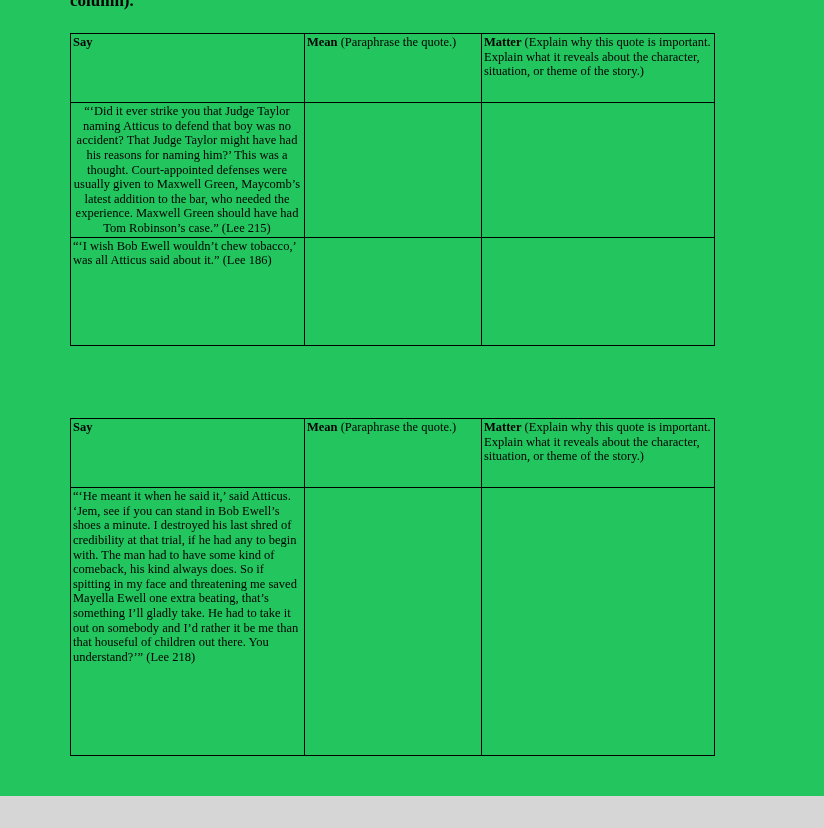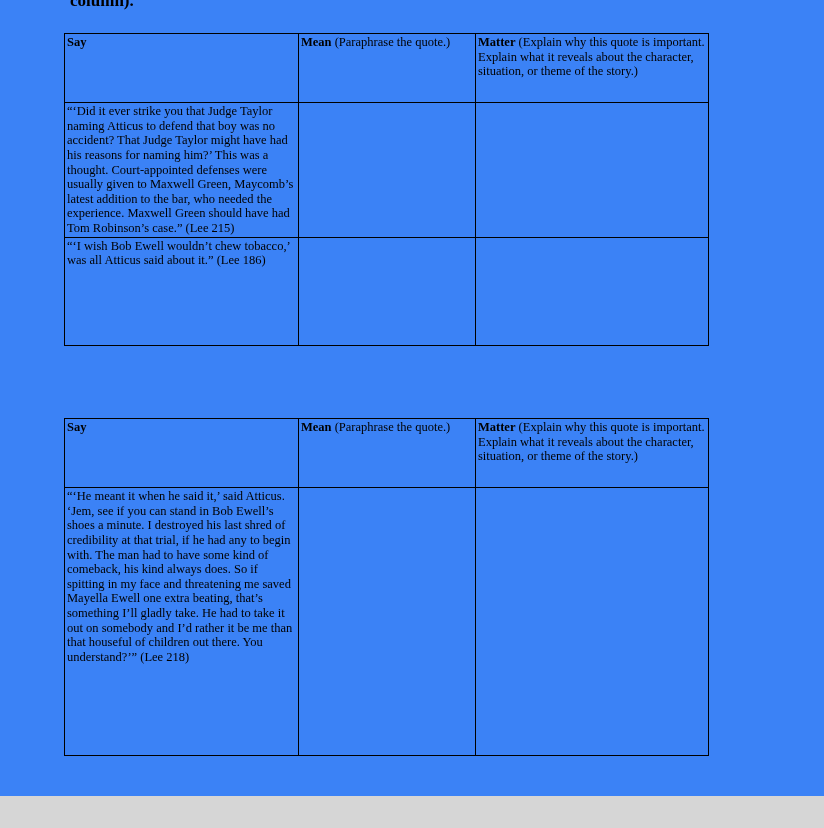--- a/index.html
+++ b/index.html
@@ -8,55 +8,55 @@
     width: 824px;
     height: 828px;
     background: #ffffff;
     overflow: hidden;
     font-family: "Liberation Serif", serif;
   }
   .page {
     position: relative;
     width: 824px;
     height: 828px;
-    background: #3b82f6;
+    background: #22c55e;
   }
   .top-fragment {
     position: absolute;
     left: 70px;
     top: -9px;
     font-weight: bold;
     font-size: 17px;
     color: #000000;
     white-space: nowrap;
   }
   table.smm-table {
     position: absolute;
-    left: 64px;
+    left: 70px;
     border-collapse: collapse;
     table-layout: fixed;
     width: 644px;
     font-size: 12.5px;
     line-height: 1.17;
     color: #000000;
   }
   table.table-1 { top: 33px; }
   table.table-2 { top: 418px; }
   col.c1 { width: 234px; }
   col.c2 { width: 177px; }
   col.c3 { width: 233px; }
   table.smm-table td {
     border: 1px solid #000000;
     vertical-align: top;
     padding: 1px 3px 1px 2px;
     box-sizing: border-box;
     white-space: pre-wrap;
   }
   tr.header-row td { height: 69px; }
-  tr.row-quote-1 td { height: 129px; }
+  tr.row-quote-1 td { height: 129px; text-align: center; }
   tr.row-quote-2 td { height: 108px; }
   tr.row-quote-3 td { height: 268px; }
   .hdr-term { font-weight: bold; }
   .bottom-gutter {
     position: absolute;
     left: 0;
     top: 796px;
     width: 824px;
     height: 32px;
     background: #d6d6d6;

